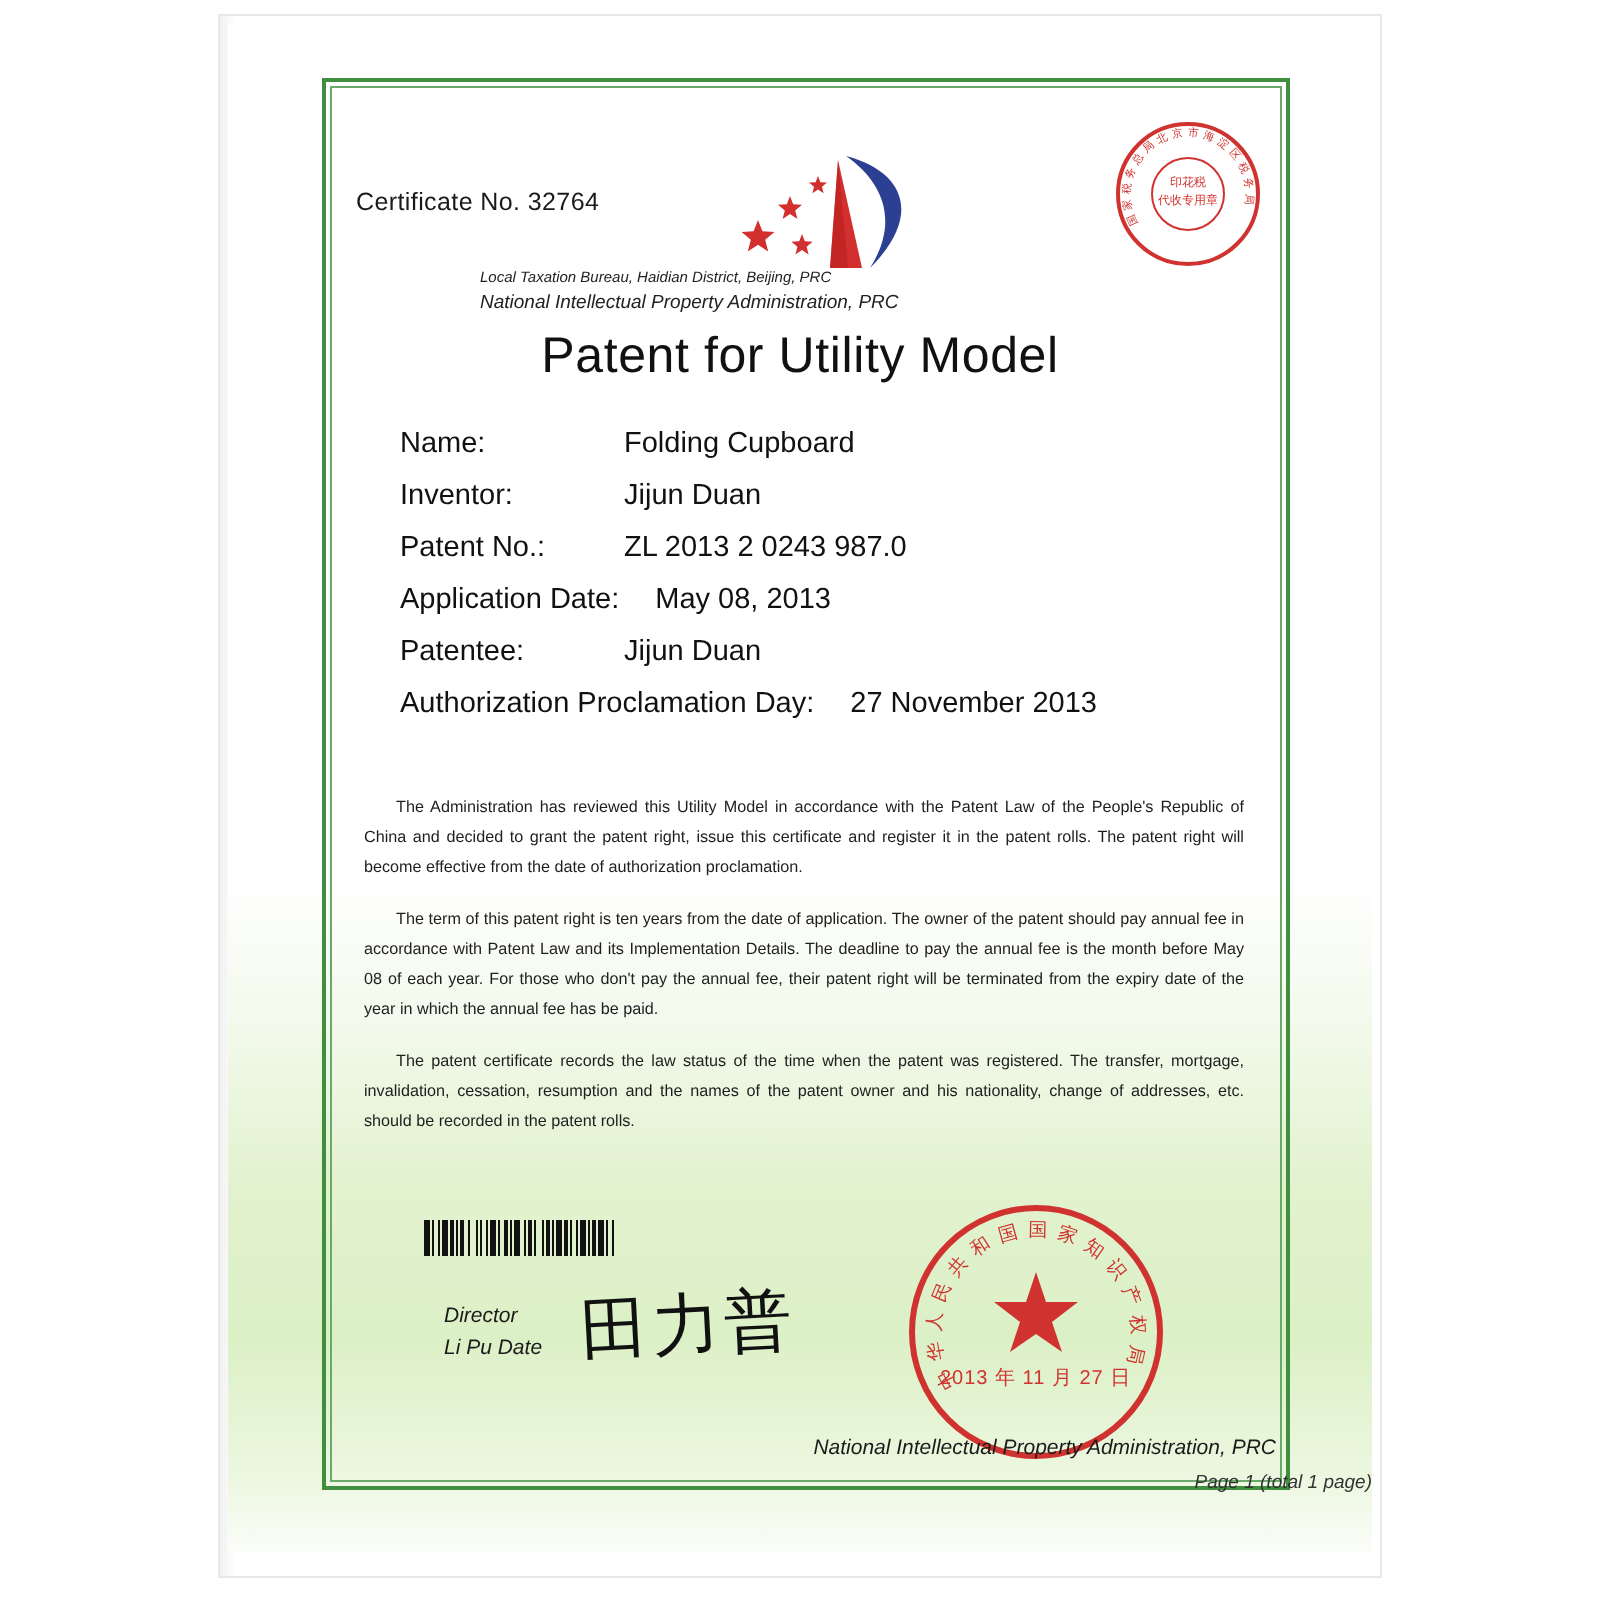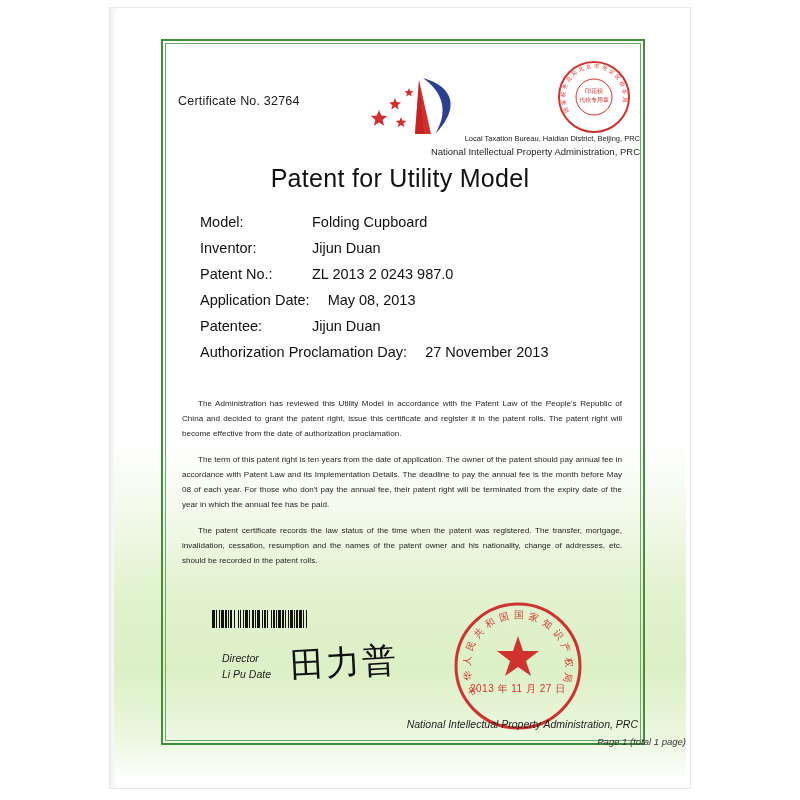--- a/index.html
+++ b/index.html
@@ -85,21 +85,21 @@
     position: absolute;
     left: 443px;
     top: 48px;
     width: 74px;
     height: 74px;
   }
 
   .org-line1, .org-line2 {
     position: absolute;
     right: 46px;
-    text-align: right;
+    font-style: italic;
     color: #222;
   }
   .org-line1 {
     top: 122px;
     font-size: 7.5px;
     width: 400px;
   }
   .org-line2 {
     top: 134px;
     font-size: 9.5px;
@@ -301,21 +301,21 @@
     </svg>
   </div>
 
   <div class="org-line1">Local Taxation Bureau, Haidian District, Beijing, PRC</div>
   <div class="org-line2">National Intellectual Property Administration, PRC</div>
 
   <div class="doc-title">Patent for Utility Model</div>
 
   <div class="fields">
     <div class="field-row">
-      <div class="field-label">Model:</div>
+      <div class="field-label">Name:</div>
       <div class="field-value">Folding Cupboard</div>
     </div>
     <div class="field-row">
       <div class="field-label">Inventor:</div>
       <div class="field-value">Jijun Duan</div>
     </div>
     <div class="field-row">
       <div class="field-label">Patent No.:</div>
       <div class="field-value">ZL 2013 2 0243 987.0</div>
     </div>

